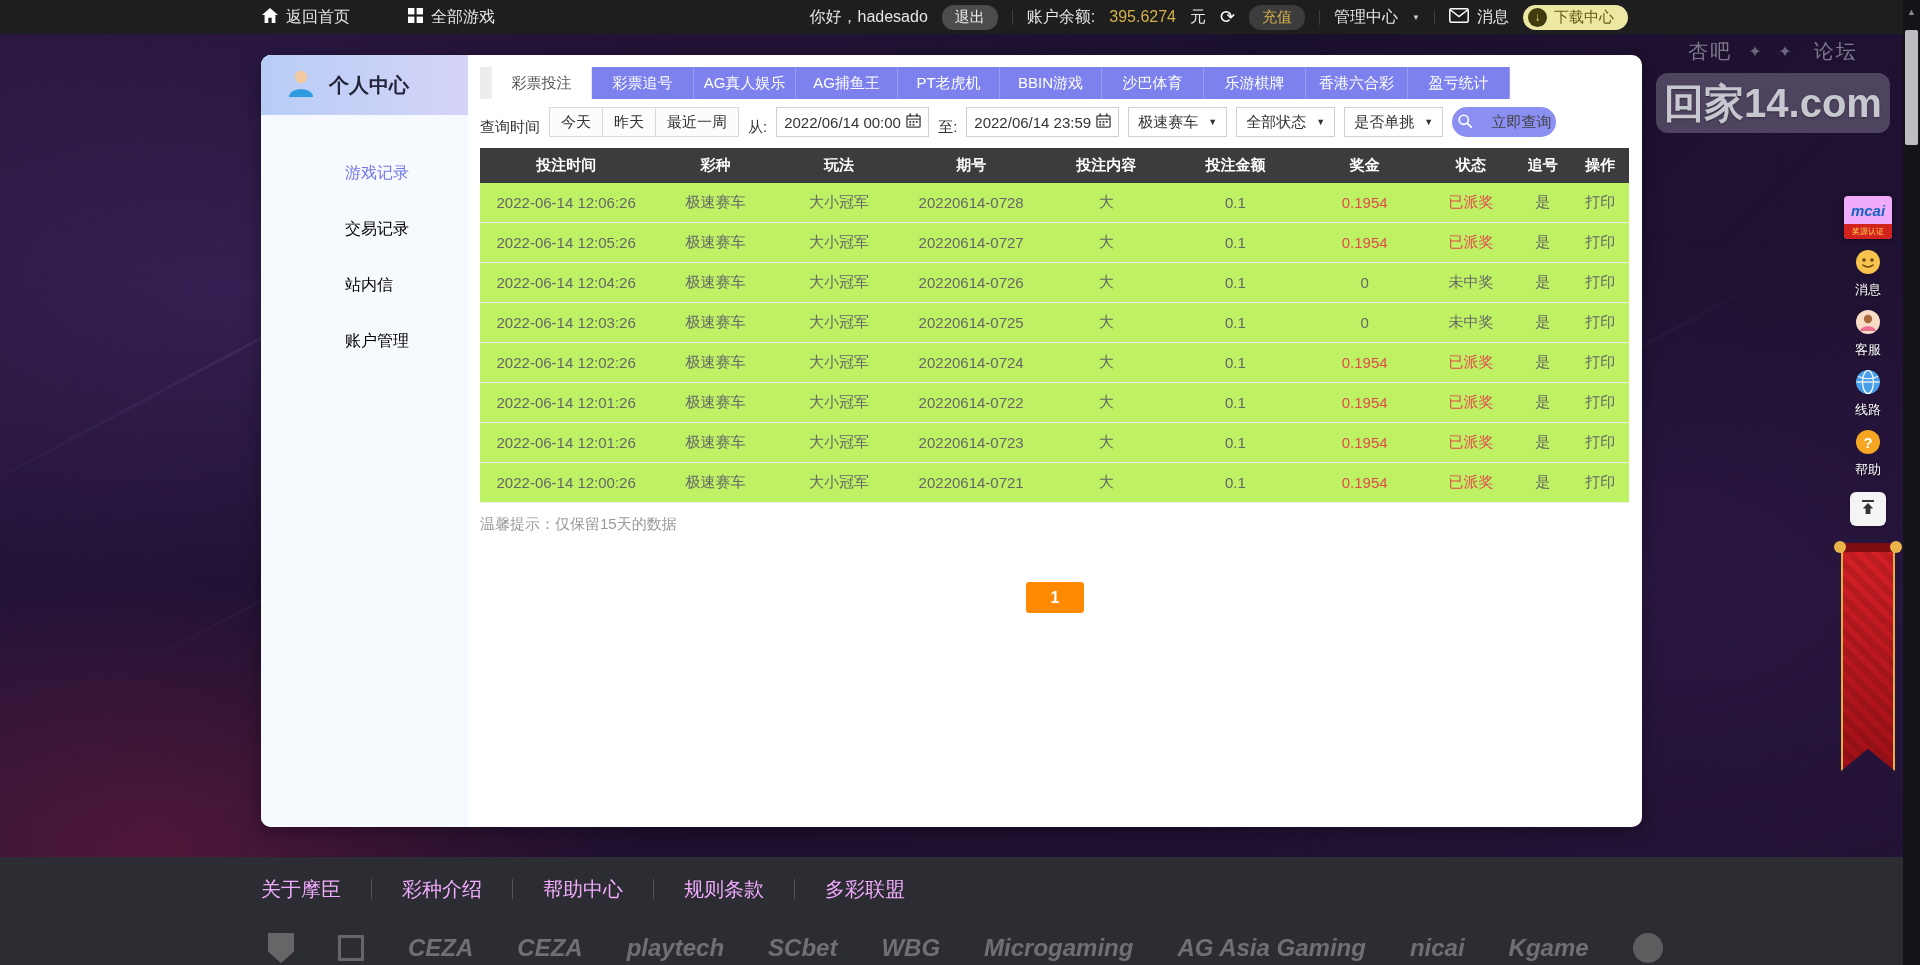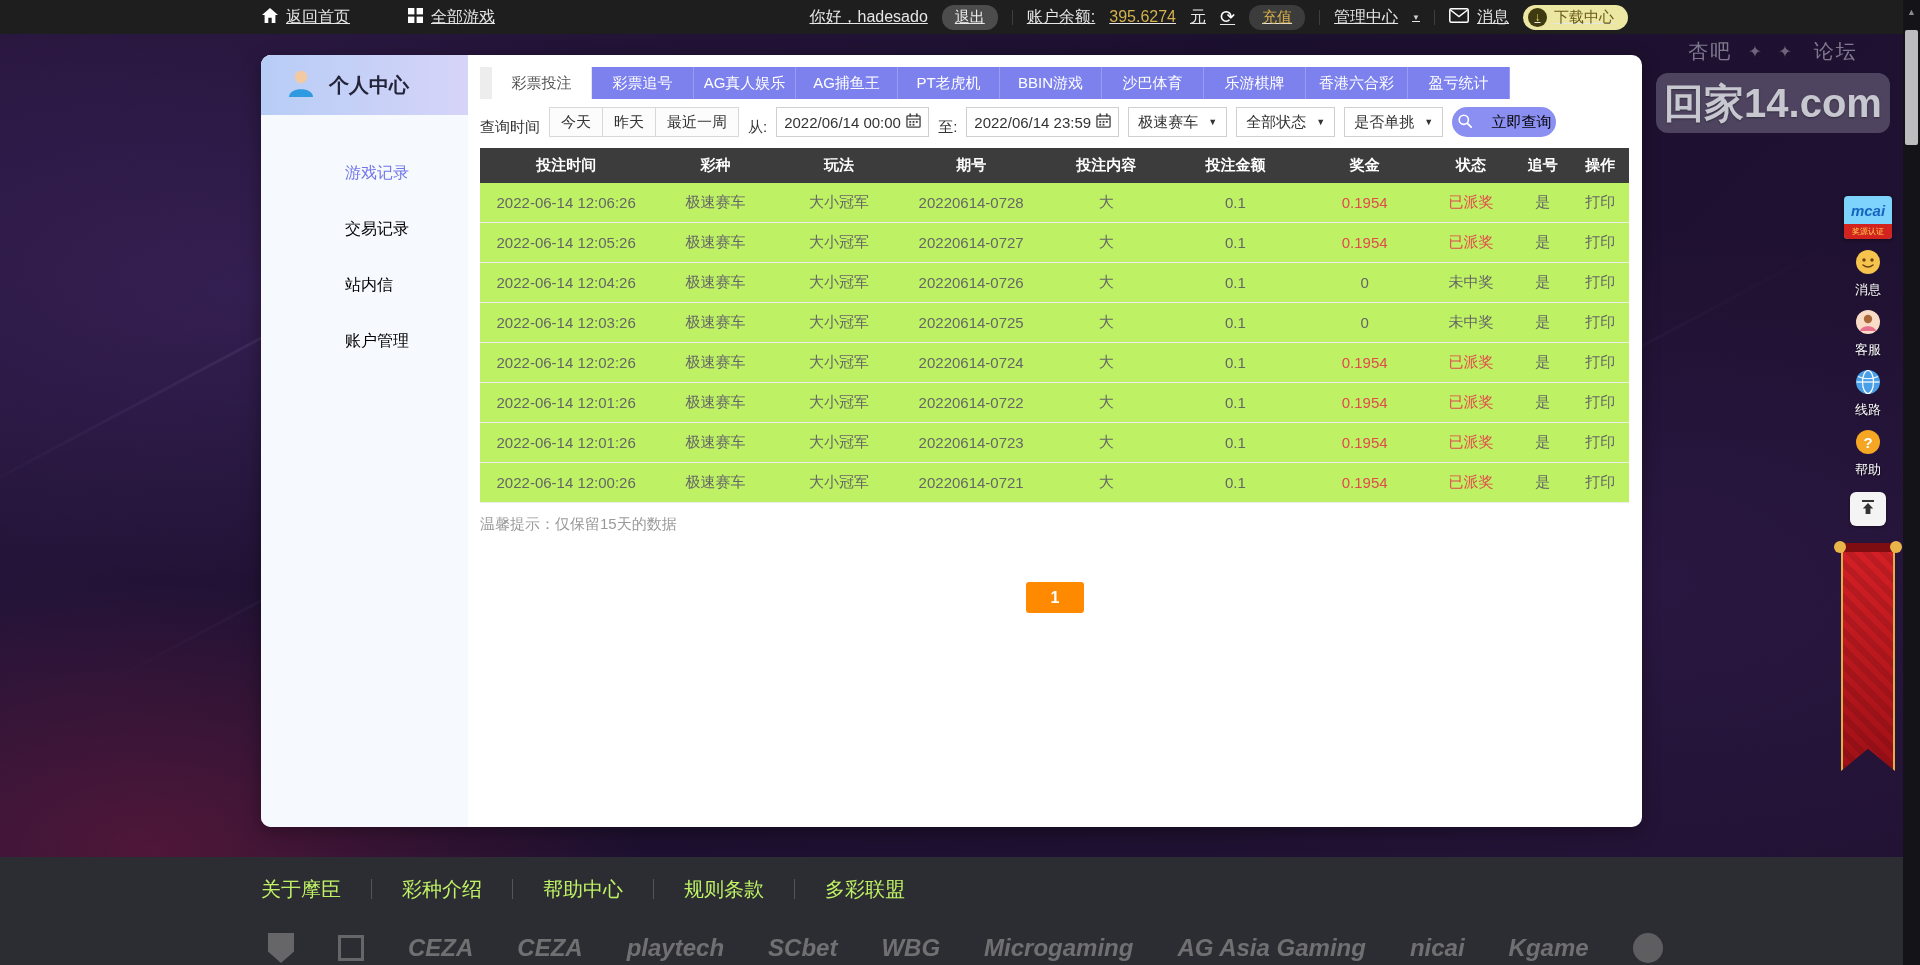--- a/index.html
+++ b/index.html
@@ -13,21 +13,21 @@
       radial-gradient(ellipse 800px 420px at 12% 30%, rgba(110,70,170,.22), transparent 70%),
       radial-gradient(ellipse 900px 500px at 85% 60%, rgba(90,50,140,.18), transparent 70%),
       linear-gradient(135deg,#2a1740 0%,#1c102f 45%,#221233 100%);
   }
   .bg-streak { position:absolute; width:900px; height:3px; background:linear-gradient(90deg,transparent,rgba(200,180,255,.10),transparent); transform:rotate(-28deg); }
   .s1 { left:-120px; top:300px; } .s2 { left:60px; top:520px; width:700px; opacity:.7; } .s3 { left:1100px; top:420px; width:800px; opacity:.5; }
 
   
   .topbar { position:absolute; top:0; left:0; width:100%; height:34px; background:#1e1e1e; z-index:6;
     display:flex; align-items:center; justify-content:space-between; padding:0 292px 0 262px; color:#e6e6e6; font-size:16px; }
-  .tb-left, .tb-right { display:flex; align-items:center; height:100%;text-decoration:underline; }
+  .tb-left, .tb-right { display:flex; align-items:center; height:100%; }
   .tb-left { gap:58px; }
   .tb-item { display:flex; align-items:center; gap:8px; cursor:pointer; }
   .tb-right { gap:14px; }
   .vd { width:1px; height:15px; background:#3e3e3e; }
   .pill { border-radius:12px; padding:3px 13px; font-size:15px; cursor:pointer; }
   .logout { background:#4c4c4c; color:#eee; }
   .recharge { background:#3c3c3c; color:#d8b04a; }
   .gold { color:#d2b14c; }
   .refresh { color:#fff; font-size:18px; cursor:pointer; line-height:1; }
   .caret { font-size:8px; color:#cfcfcf; margin-left:6px; }
@@ -62,54 +62,54 @@
   .tab.active { background:#fff; color:#555; border-right:1px solid #e5e5e5; width:100px; }
 
   
   .filters { display:flex; align-items:flex-end; margin-top:6px; height:32px; gap:9px; font-size:15px; color:#333; }
   .quick { display:flex; }
   .qbtn { min-width:52px; padding:0 11px; height:30px; line-height:28px; text-align:center; background:#fcfcfc; border:1px solid #d8d8d8; border-left:none; cursor:pointer; color:#333; }
   .quick .qbtn:first-child { border-left:1px solid #d8d8d8; }
   .dinput { width:153px; height:30px; border:1px solid #d0d0d0; background:#fff; display:flex; align-items:center; justify-content:space-between; padding:0 7px; cursor:text; }
   .select { height:30px; min-width:96px; border:1px solid #d0d0d0; background:#fff; display:flex; align-items:center; justify-content:space-between; padding:0 9px; cursor:pointer; gap:10px; }
   .sel-caret { font-size:9px; color:#333; }
-  .query-btn { width:104px; height:30px; border-radius:15px; background:#8b8ff1; color:#000000; display:flex; align-items:center; justify-content:center; gap:19px; font-size:15px; cursor:pointer; }
+  .query-btn { width:104px; height:30px; border-radius:15px; background:#8b8ff1; color:#404040; display:flex; align-items:center; justify-content:center; gap:19px; font-size:15px; cursor:pointer; }
 
   
   .tbl { margin-top:11px; width:1149px; }
   .thead { display:flex; height:35px; background:#3c3c3c; color:#fff; font-size:15px; font-weight:bold; align-items:center; }
   .trow { display:flex; height:40px; align-items:center; border-bottom:1px solid #ececec; font-size:15px; color:#666; background:#bef264; }
   .cell { text-align:center; overflow:hidden; white-space:nowrap; }
   .cell:nth-child(1){width:15%} .cell:nth-child(2){width:11%} .cell:nth-child(3){width:10.5%}
   .cell:nth-child(4){width:12.5%} .cell:nth-child(5){width:11%} .cell:nth-child(6){width:11.5%}
   .cell:nth-child(7){width:11%} .cell:nth-child(8){width:7.5%} .cell:nth-child(9){width:5%} .cell:nth-child(10){width:5%}
   .red { color:#e14b4b; }
   .action-cell { cursor:pointer; }
 
   .note { margin-top:12px; font-size:15px; color:#999; }
 
   .pager { position:absolute; left:0; right:0; top:527px; display:flex; justify-content:center; }
   .page-btn { width:58px; height:31px; background:#ff8a00; color:#fff; font-size:16px; font-weight:bold; display:flex; align-items:center; justify-content:center; border-radius:3px; cursor:pointer; }
 
   
   .footer { position:absolute; left:0; top:857px; width:100%; height:108px; background:#2c2c33; z-index:1; }
   .flinks { position:absolute; top:22px; left:261px; display:flex; align-items:center; }
-  .flink { font-size:20px; color:#bef264; padding:0 30px; border-right:1px solid #55555c; cursor:pointer; line-height:20px; }
+  .flink { font-size:20px; color:#f0abfc; padding:0 30px; border-right:1px solid #55555c; cursor:pointer; line-height:20px; }
   .flinks .flink:first-child { padding-left:0; }
   .flinks .flink:last-of-type { border-right:none; }
   .logos { position:absolute; top:76px; left:268px; display:flex; align-items:center; gap:44px; color:#9a9a9a; opacity:.62; }
   .logo-text { font-size:24px; white-space:nowrap; }
   .logo-italic { font-style:italic; font-weight:bold; }
   .logo-shape-shield { width:26px; height:30px; background:#8a8a8a; clip-path:polygon(0 0,100% 0,100% 62%,50% 100%,0 62%); }
   .logo-shape-badge { width:26px; height:26px; border:3px solid #8a8a8a; }
   .logo-shape-sphere { width:30px; height:30px; border-radius:50%; background:#7d7d7d; }
 
   
   .float-stack { position:absolute; right:22px; top:196px; width:60px; display:flex; flex-direction:column; align-items:center; z-index:5; }
-  .mcai-card { width:48px; background:#7dd3fc; border-radius:4px; overflow:hidden; text-align:center; padding-top:6px; box-shadow:0 1px 4px rgba(0,0,0,.4); cursor:pointer; }
+  .mcai-card { width:48px; background:#f0abfc; border-radius:4px; overflow:hidden; text-align:center; padding-top:6px; box-shadow:0 1px 4px rgba(0,0,0,.4); cursor:pointer; }
   .mcai-logo { color:#1565c0; font-weight:bold; font-style:italic; font-size:15px; }
   .mcai-tag { margin-top:5px; background:#d3231f; color:#ffd34d; font-size:8px; padding:2px 0; }
   .ficon-item { margin-top:10px; display:flex; flex-direction:column; align-items:center; cursor:pointer; }
   .flabel { margin-top:2px; font-size:13px; color:#fff; text-shadow:0 1px 2px rgba(0,0,0,.7); }
   .to-top { margin-top:13px; width:36px; height:34px; background:#f4f4f4; border-radius:6px; display:flex; align-items:center; justify-content:center; cursor:pointer; box-shadow:0 1px 3px rgba(0,0,0,.4); }
   .banner { margin-top:17px; position:relative; width:54px; height:228px; }
   .banner-top { position:absolute; top:0; left:-4px; right:-4px; height:9px; background:#7e0d12; border-radius:3px; z-index:2; }
   .banner-top::before, .banner-top::after { content:""; position:absolute; top:-2px; width:12px; height:12px; border-radius:50%; background:#e8b54a; }
   .banner-top::before { left:-3px; } .banner-top::after { right:-3px; }
   .banner-body { position:absolute; top:6px; left:0; right:0; bottom:0;

